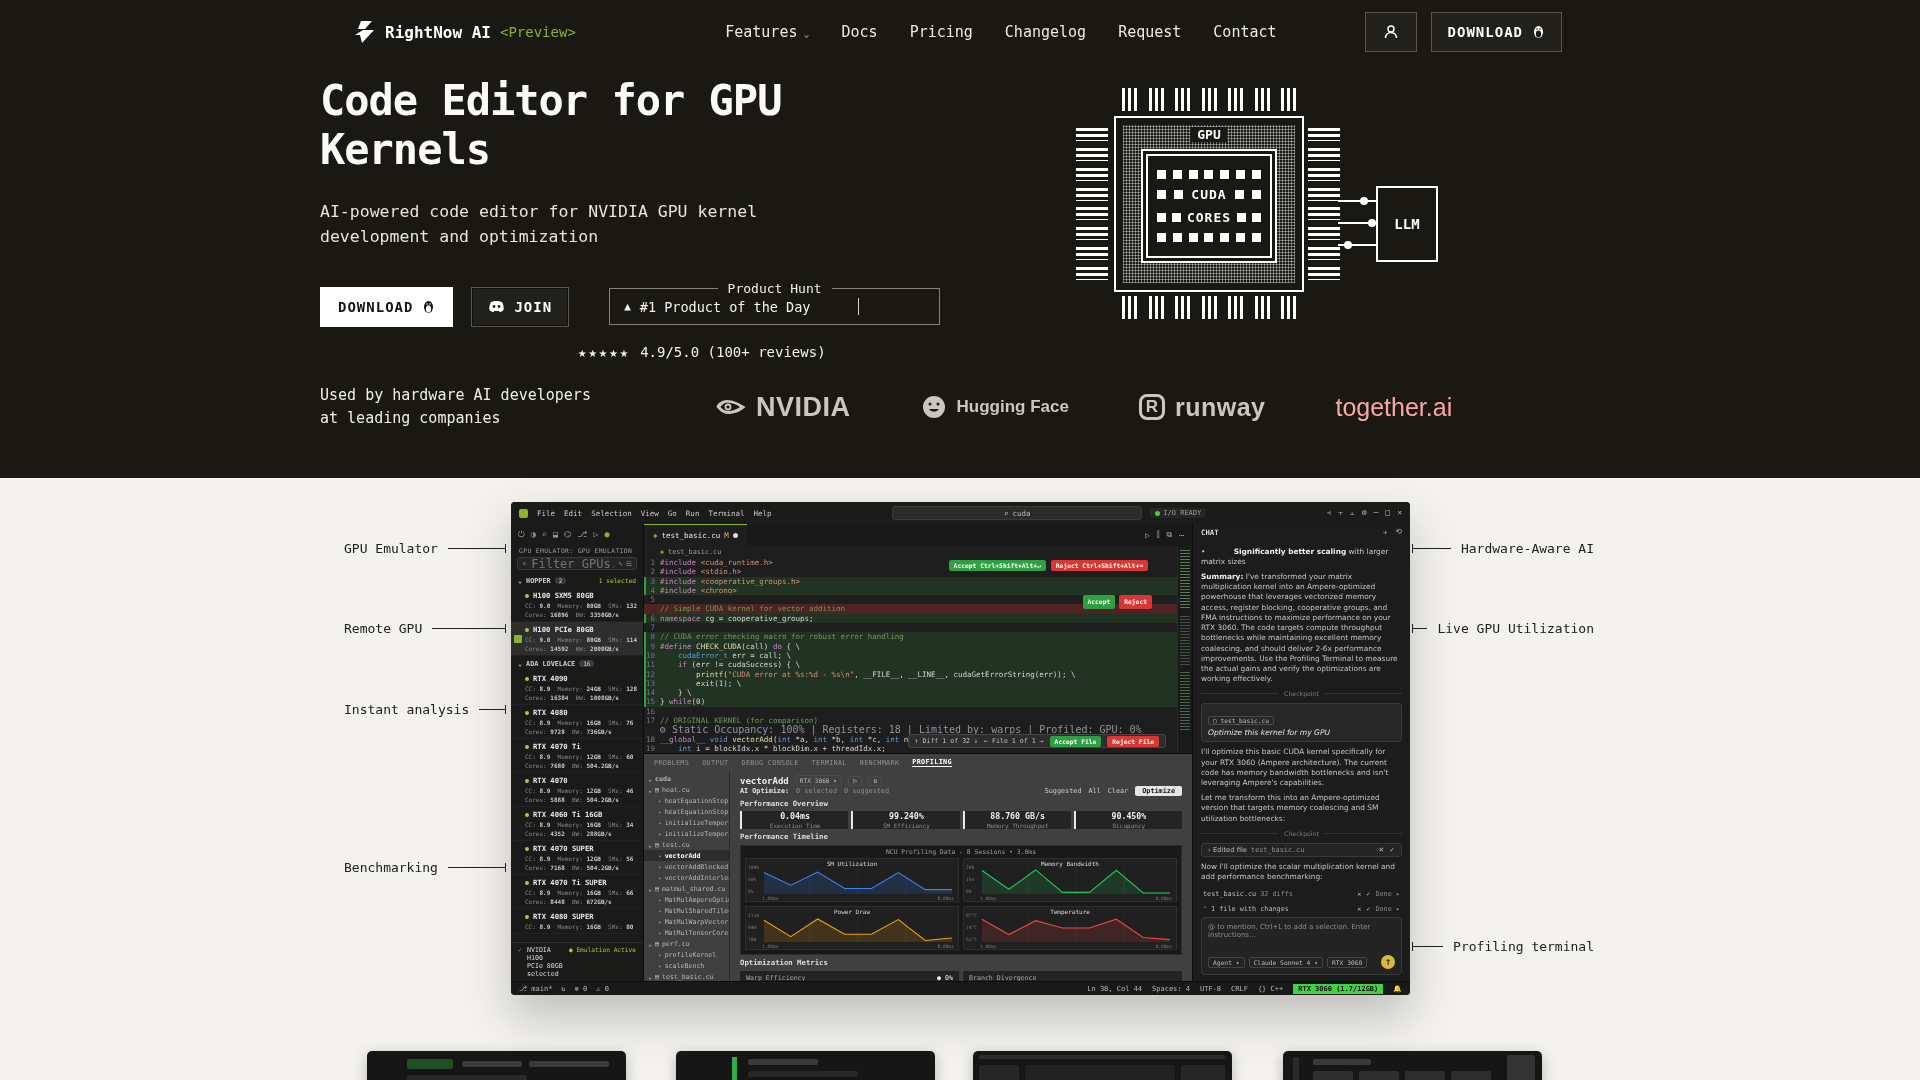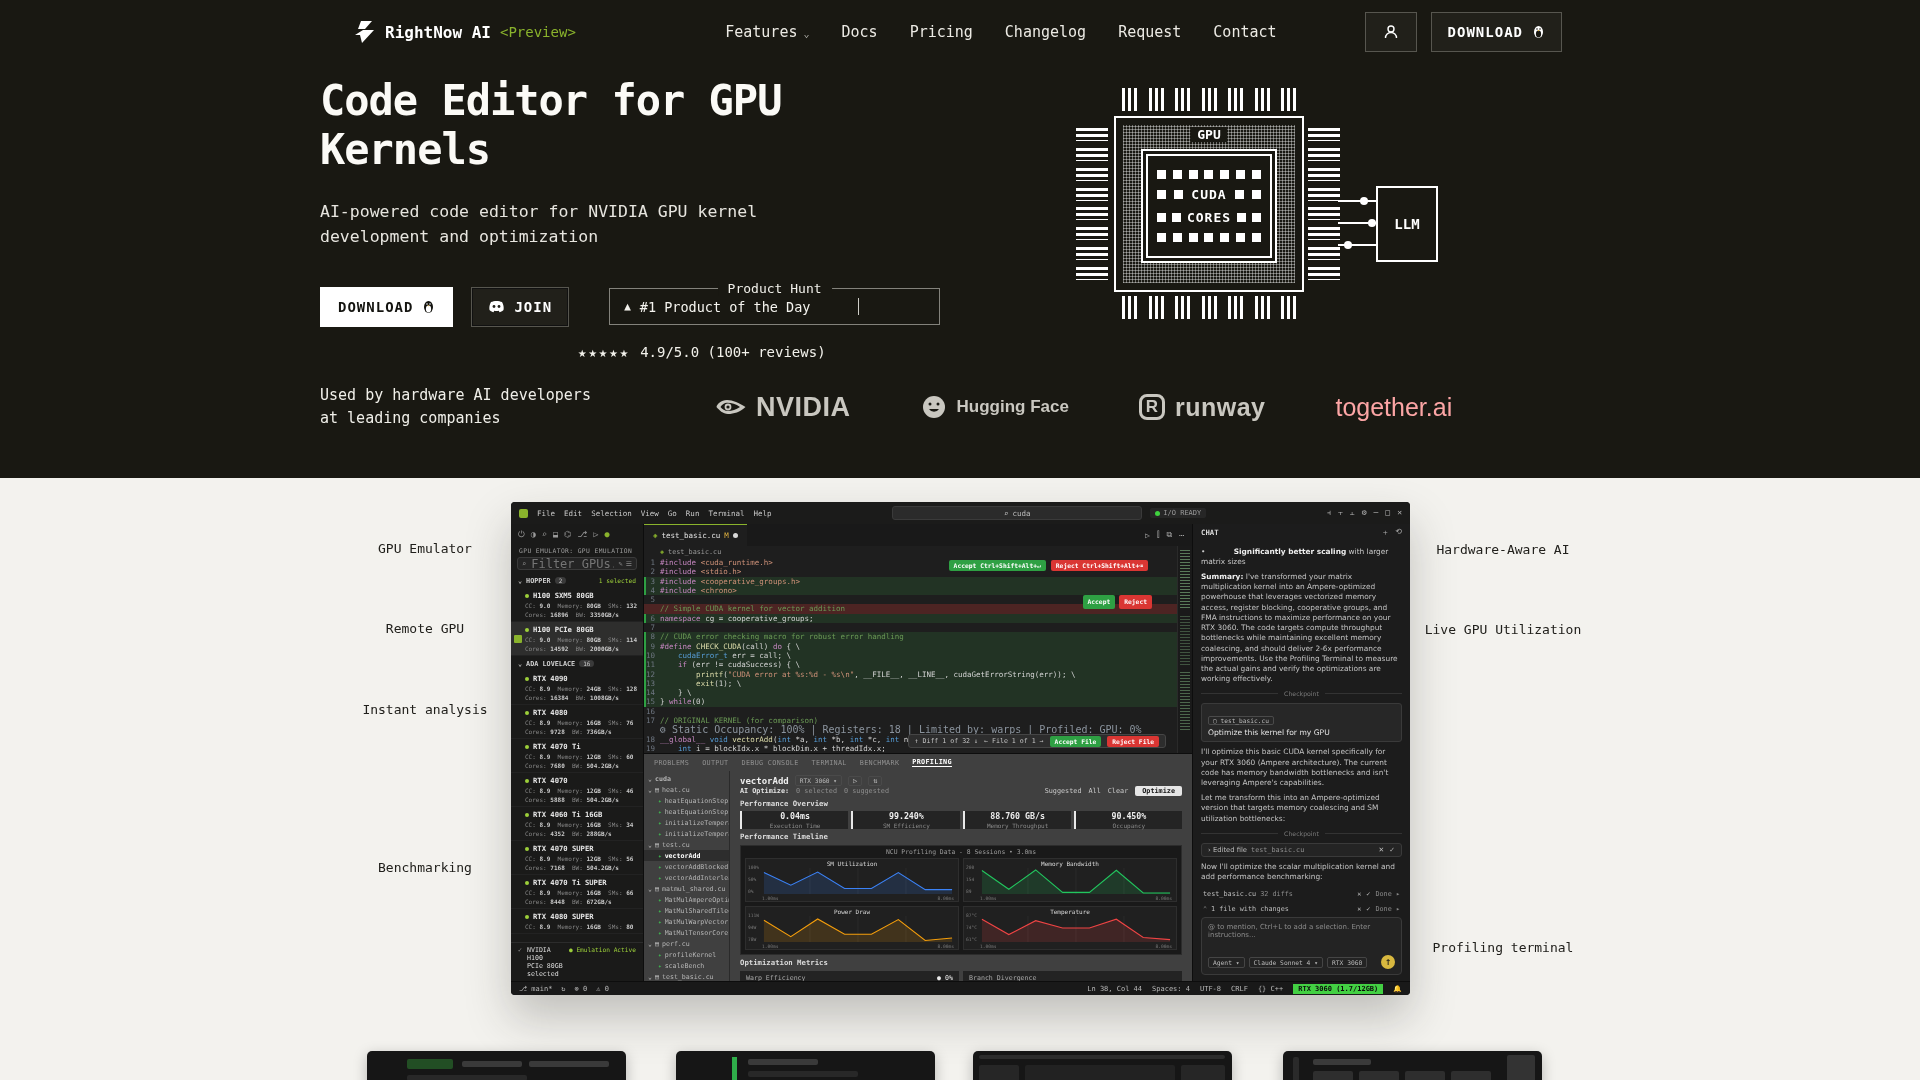--- a/index.html
+++ b/index.html
@@ -51,21 +51,21 @@
   .logos-cap{font-size:15px;line-height:1.55;color:#f0efe9;margin:0;width:300px;}
   .logo-set{display:flex;align-items:center;gap:70px;margin-left:96px;color:#c4c2bb;}
   .logo-item{display:flex;align-items:center;gap:10px;font-family:"Liberation Sans",sans-serif;}
   .lg-nvidia{font-size:27px;font-weight:800;letter-spacing:.5px;color:#c9c7c0;}
   .lg-hf{font-size:17px;font-weight:bold;color:#c9c7c0;}
   .lg-run{font-size:25px;font-weight:bold;letter-spacing:.5px;color:#c9c7c0;}
   .lg-tog{font-size:25px;font-weight:400;color:#fca5a5;font-family:"Liberation Sans",sans-serif;}
   .run-r{width:26px;height:26px;border:3px solid #c9c7c0;border-radius:8px;display:flex;align-items:center;justify-content:center;font-weight:bold;font-size:17px;color:#c9c7c0;}
   
   .showcase{position:absolute;top:478px;left:0;width:1920px;height:602px;background:#f3f2ee;}
-  .callout{position:absolute;display:flex;align-items:center;font-size:13px;color:#21201c;height:14px;flex-direction:column;}
+  .callout{position:absolute;display:flex;align-items:center;font-size:13px;color:#21201c;height:14px;}
   .c-line{flex:1 1 auto;border-top:1px solid #21201c;margin:0 0 0 10px;}
   .c-line.r{margin:0 10px 0 0;}
   .c-tick{width:1px;height:9px;background:#21201c;}
   .c-label{white-space:nowrap;}
   
   .ide{position:absolute;left:511px;top:24px;width:899px;height:493px;background:#1e1e1e;border-radius:4px;box-shadow:0 22px 45px rgba(40,40,35,.25);display:flex;flex-direction:column;overflow:hidden;color:#ccc;}
   .titlebar{height:22px;background:#1b1b1a;display:flex;align-items:center;padding:0 8px;gap:9px;flex:0 0 auto;}
   .tb-logo{width:9px;height:9px;background:#8ab32c;border-radius:2px;}
   .menus{display:flex;gap:9px;font-size:7.5px;color:#c9c9c9;}
   .tb-center{flex:1;display:flex;justify-content:center;align-items:center;gap:8px;}
@@ -158,21 +158,21 @@
   .chat-head .hic{margin-left:auto;display:flex;gap:6px;color:#aaa;font-weight:normal;font-size:8px;}
   .chat-body{flex:1;padding:4px 8px;overflow:hidden;min-height:0;}
   .cb-bullet{font-size:7.4px;color:#c9c9c9;line-height:1.35;margin:2px 0;}
   .cb-bullet b{color:#efefef;padding-left:26px;}
   .cb-para{font-size:7.4px;color:#c3c3c3;line-height:1.38;margin:5px 0;}
   .cb-para b{color:#efefef;}
   .cb-cp{display:flex;align-items:center;gap:6px;margin:6px 0;color:#7a7a7a;font-size:6.2px;}
   .cb-cp::before,.cb-cp::after{content:"";flex:1;border-top:1px solid #333;}
   .cb-user{background:#272727;border:1px solid #3a3a3a;border-radius:3px;padding:4px 6px;margin:5px 0;}
   .cb-ftag{display:inline-block;border:1px solid #4a4a4a;border-radius:2px;font-size:6.2px;color:#bbb;padding:0px 4px;margin-bottom:3px;font-family:"DejaVu Sans Mono",monospace;}
-  .cb-usertext{font-size:7.6px;color:#e2e2e2;}
+  .cb-usertext{font-size:7.6px;color:#e2e2e2;font-style:italic;}
   .cb-edit{background:#242424;border:1px solid #3a3a3a;border-radius:3px;height:14px;display:flex;align-items:center;gap:4px;padding:0 6px;font-size:6.8px;color:#b9b9b9;margin:5px 0;}
   .cb-edit .fname{color:#8f8f8f;font-family:"DejaVu Sans Mono",monospace;}
   .cb-edit .acts{margin-left:auto;display:flex;gap:5px;color:#bbb;}
   .cb-row{height:13px;display:flex;align-items:center;gap:4px;font-size:6.8px;color:#bdbdbd;padding:0 2px;margin:2px 0;font-family:"DejaVu Sans Mono",monospace;}
   .cb-row .dim{color:#8a8a8a;}
   .cb-row .acts{margin-left:auto;display:flex;gap:5px;align-items:center;}
   .chat-inwrap{flex:0 0 auto;padding:4px 8px 6px;}
   .chat-input{background:#232323;border:1px solid #3a3a3a;border-radius:4px;height:58px;padding:5px 6px;display:flex;flex-direction:column;}
   .ci-ph{font-size:7px;color:#8b8b8b;}
   .ci-bottom{margin-top:auto;display:flex;gap:4px;align-items:center;}

